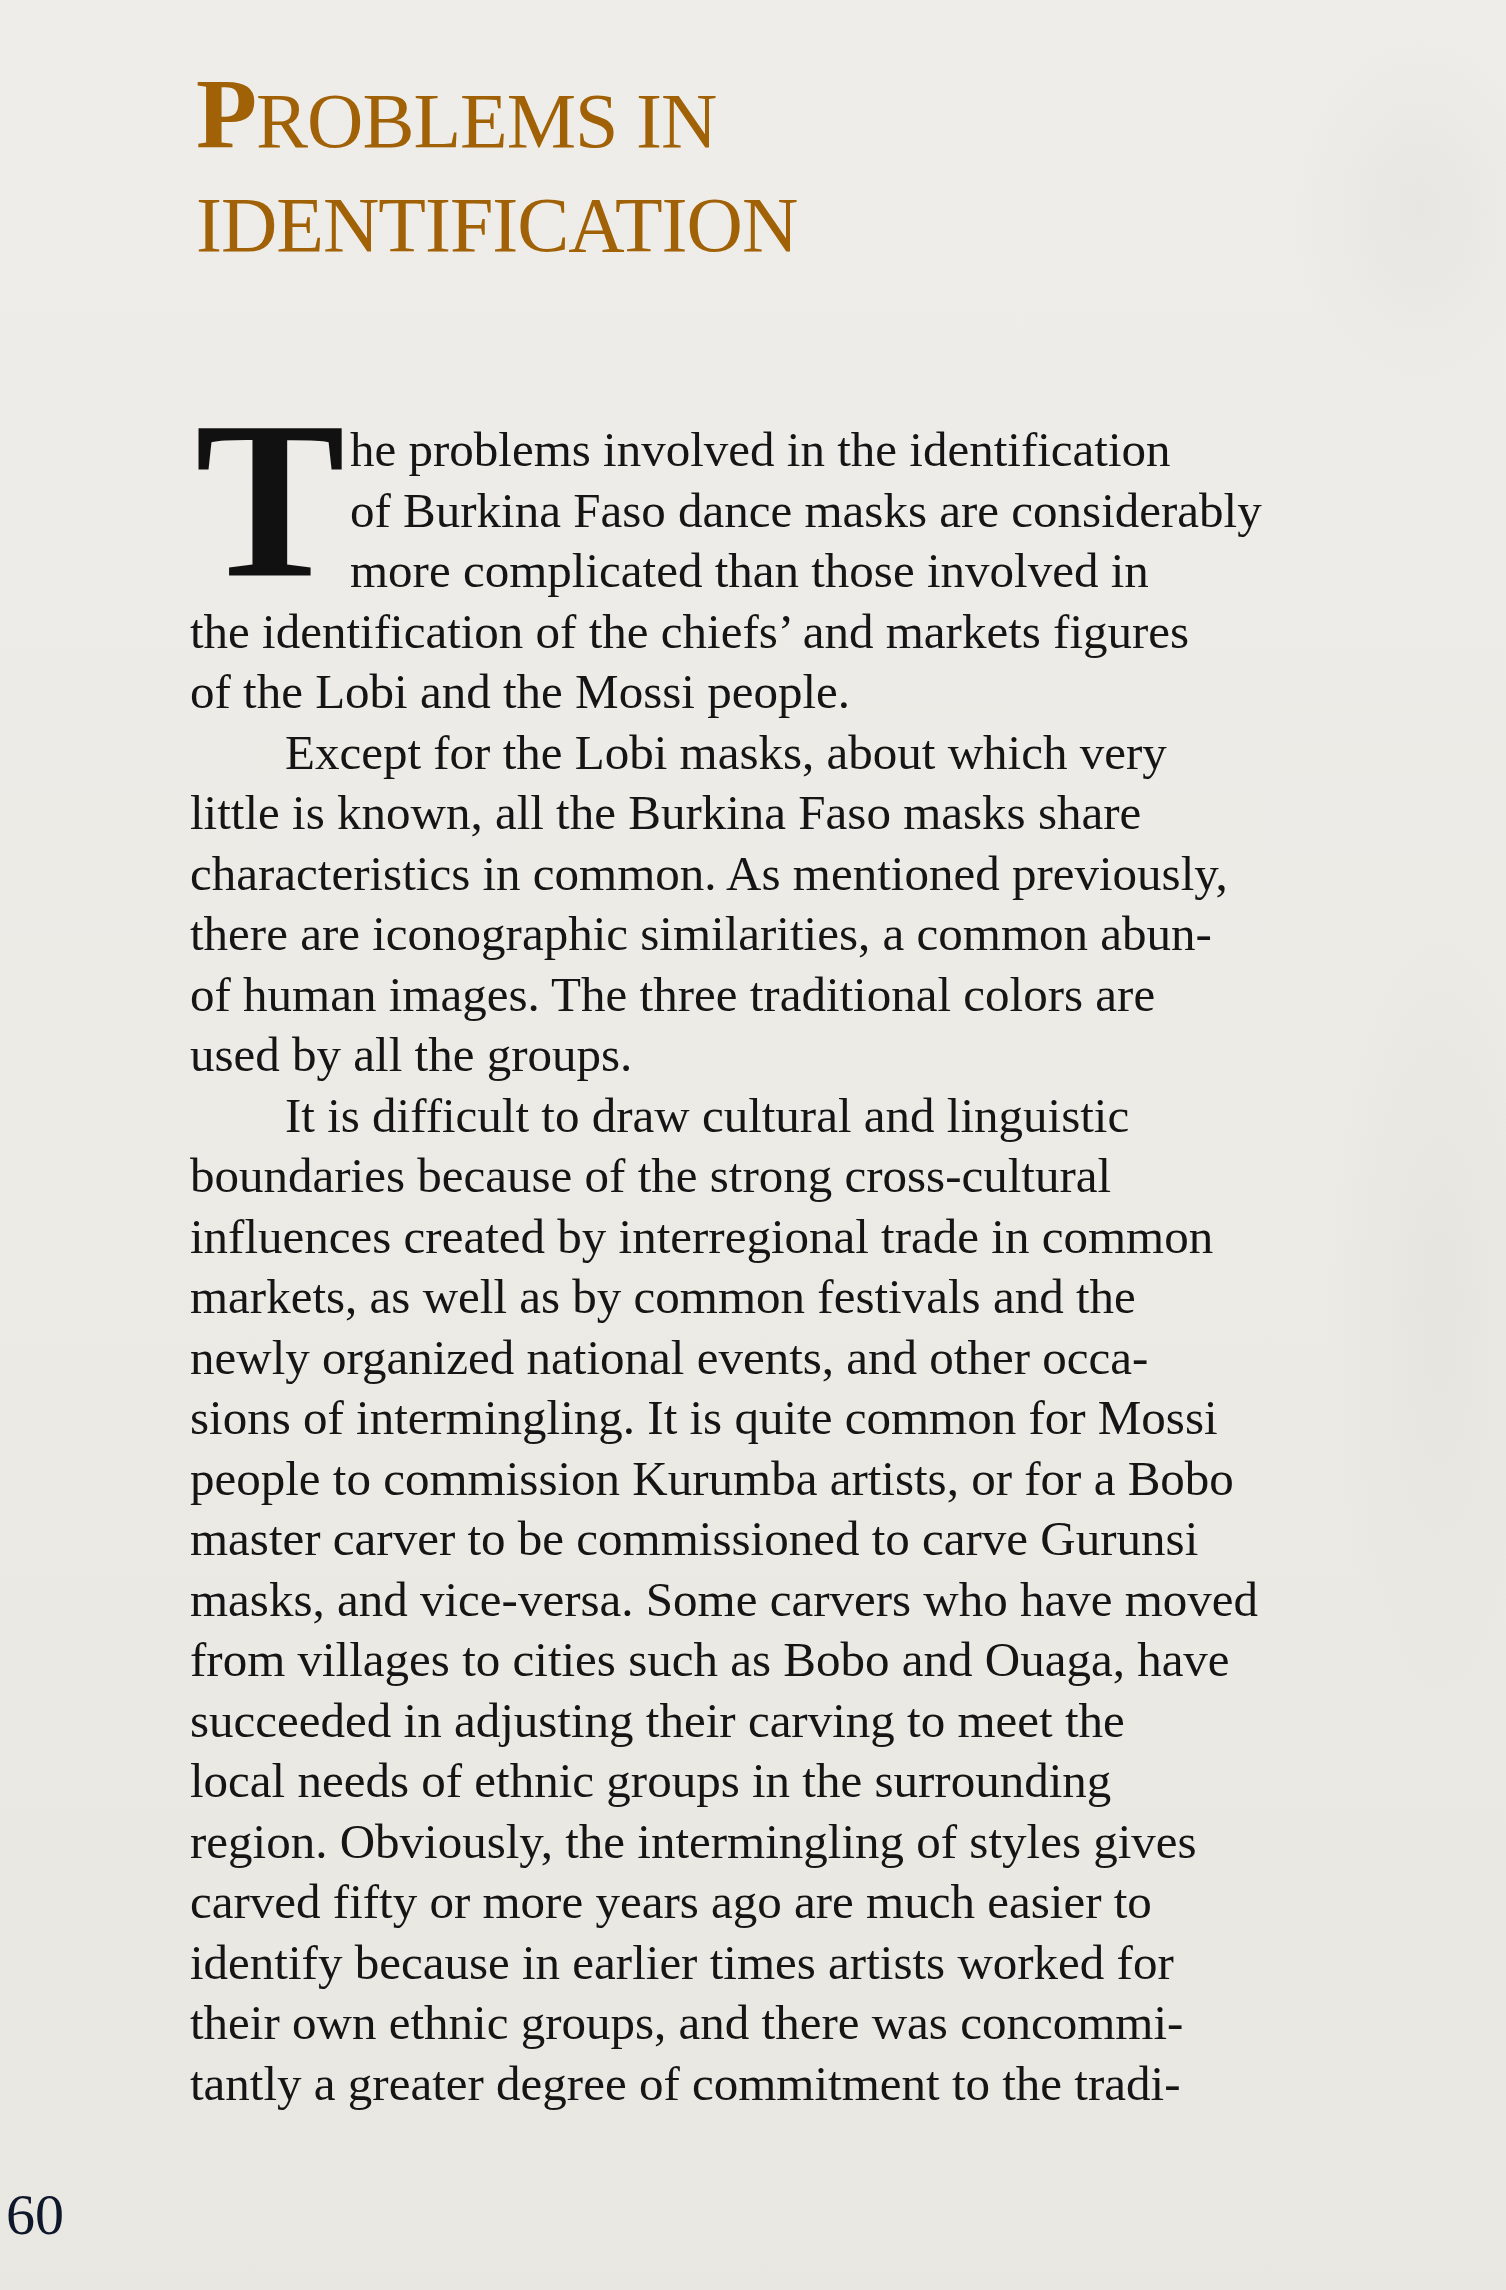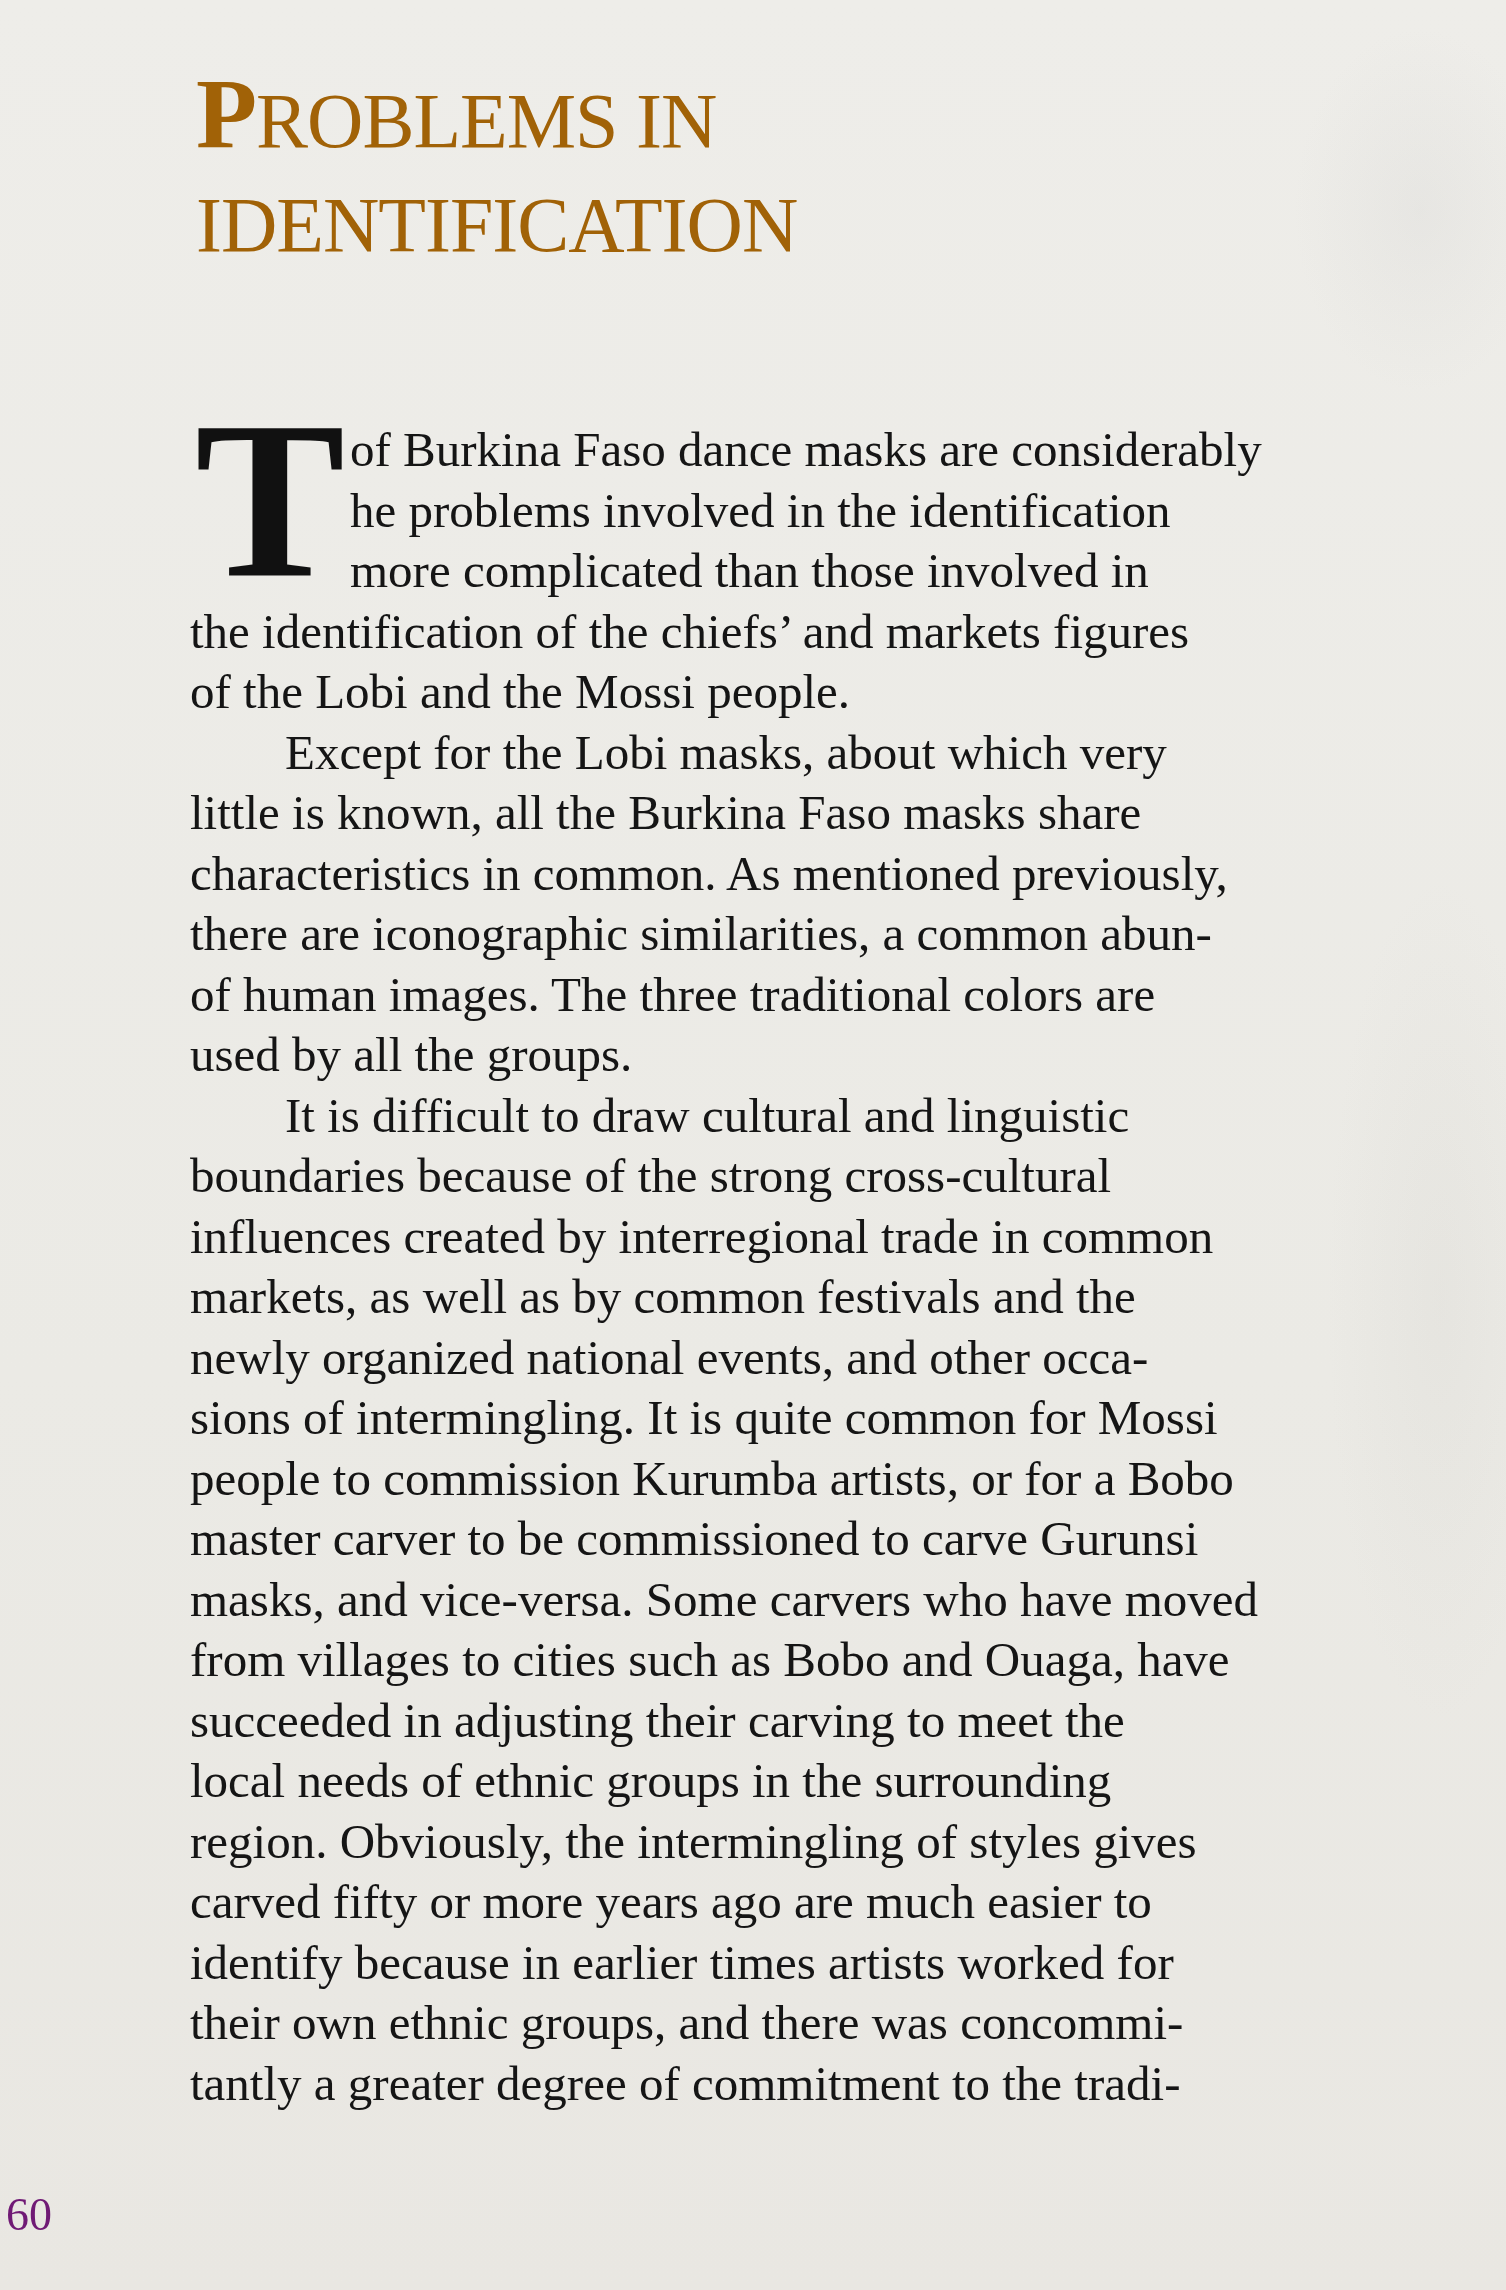--- a/index.html
+++ b/index.html
@@ -60,41 +60,41 @@
       top: 400px;
       font-size: 225px;
       line-height: 200px;
       font-weight: bold;
       color: #111;
     }
     .page-number {
       position: absolute;
       left: 6px;
       top: 2187px;
-      font-size: 46px;
+      font-size: 58px;
       line-height: 56px;
-      color: #701a75;
+      color: #0f172a;
     }
   </style>
 </head>
 <body>
 
 <div class="page-bg"></div>
 
 <h1 class="title">
   <span class="line"><span class="big-p">P</span><span>ROBLEMS IN</span></span>
   <span class="line">IDENTIFICATION</span>
 </h1>
 
 <div class="drop-cap">T</div>
 
 <div class="body-text">
   <div>
+    <span class="ln dc-indent">he problems involved in the identification</span>
     <span class="ln dc-indent">of Burkina Faso dance masks are considerably</span>
-    <span class="ln dc-indent">he problems involved in the identification</span>
     <span class="ln dc-indent">more complicated than those involved in</span>
     <span class="ln">the identification of the chiefs’ and markets figures</span>
     <span class="ln">of the Lobi and the Mossi people.</span>
   </div>
   <div>
     <span class="ln indent">Except for the Lobi masks, about which very</span>
     <span class="ln">little is known, all the Burkina Faso masks share</span>
     <span class="ln">characteristics in common. As mentioned previously,</span>
     <span class="ln">there are iconographic similarities, a common abun-</span>
     <span class="ln">of human images. The three traditional colors are</span>

